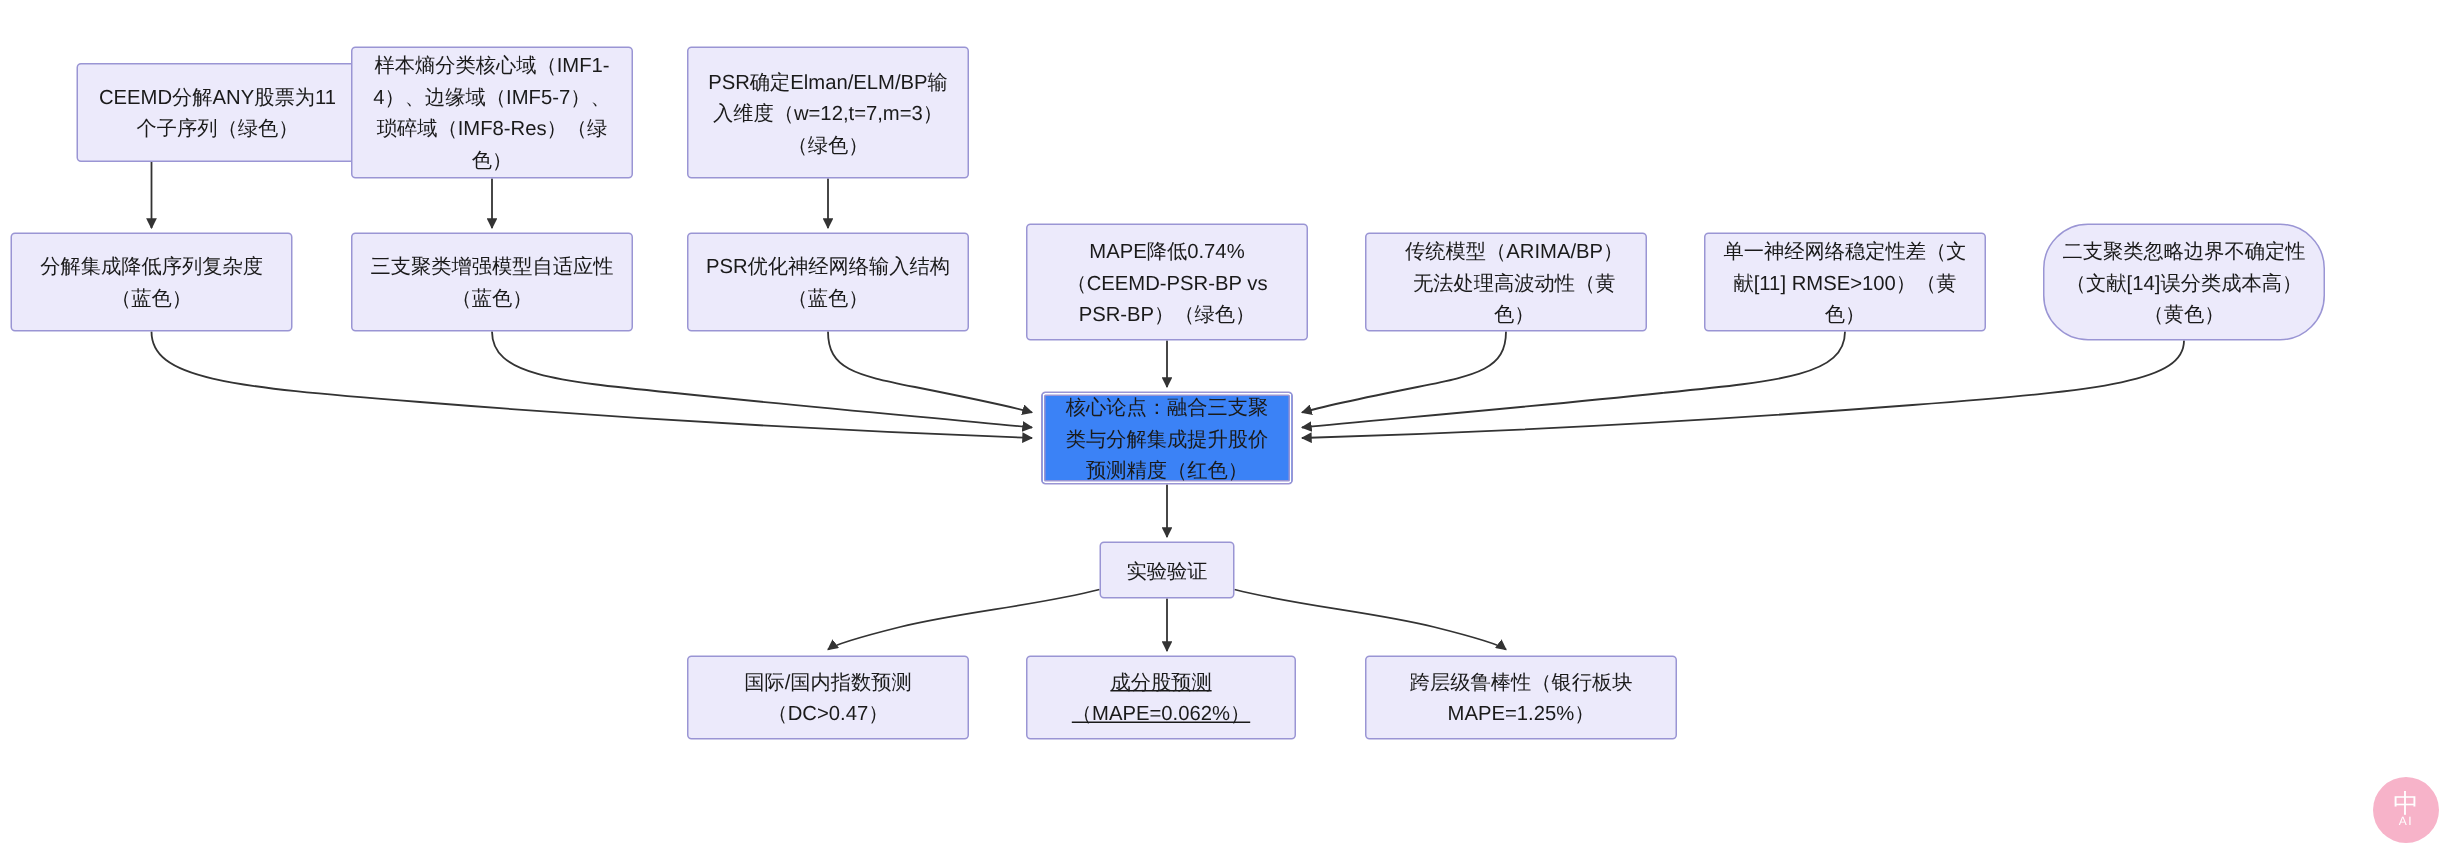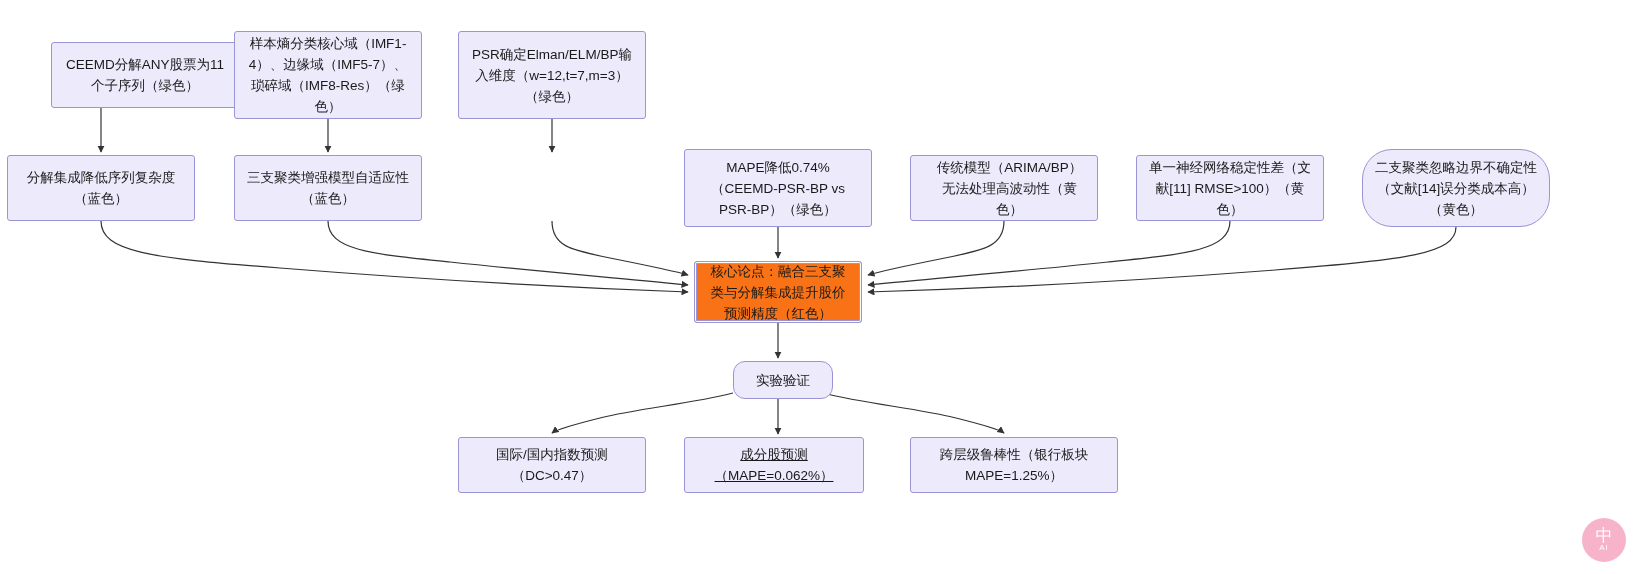--- a/index.html
+++ b/index.html
@@ -42,21 +42,21 @@
     padding: 4px 9px;
     z-index: 2;
   }
   .node span {
     display: block;
     width: 100%;
   }
   .node.core {
     border: 1px solid #9A95D4;
     box-shadow: 0 0 0 1px #ffffff inset, 0 0 0 2px #9A95D4 inset;
-    background: #f97316;
+    background: #3b82f6;
   }
   .watermark {
     position: absolute;
     width: 44px;
     height: 44px;
     border-radius: 50%;
     background: #F6A6C0;
     display: flex;
     flex-direction: column;
     align-items: center;
@@ -122,20 +122,23 @@
   </div>
 
   <div class="node" style="left:7px; top:155px; width:188px; height:66px;">
     <span>分解集成降低序列复杂度（蓝色）</span>
   </div>
 
   <div class="node" style="left:234px; top:155px; width:188px; height:66px;">
     <span>三支聚类增强模型自适应性（蓝色）</span>
   </div>
 
+  <div class="node" style="left:458px; top:155px; width:188px; height:66px;">
+    <span>PSR优化神经网络输入结构（蓝色）</span>
+  </div>
 
   <div class="node" style="left:684px; top:149px; width:188px; height:78px;">
     <span>MAPE降低0.74%（CEEMD-PSR-BP vs PSR-BP）（绿色）</span>
   </div>
 
   <div class="node" style="left:910px; top:155px; width:188px; height:66px;padding-left:20px;">
     <span>传统模型（ARIMA/BP）无法处理高波动性（黄色）</span>
   </div>
 
   <div class="node" style="left:1136px; top:155px; width:188px; height:66px;justify-content:center;">
@@ -143,21 +146,21 @@
   </div>
 
   <div class="node" style="left:1362px; top:149px; width:188px; height:78px;border-radius:30px;">
     <span>二支聚类忽略边界不确定性（文献[14]误分类成本高）（黄色）</span>
   </div>
 
   <div class="node core" style="left:694px; top:261px; width:168px; height:62px;">
     <span>核心论点：融合三支聚类与分解集成提升股价预测精度（红色）</span>
   </div>
 
-  <div class="node" style="left:733px; top:361px; width:100px; height:38px;border-radius:12px;">
+  <div class="node" style="left:733px; top:361px; width:90px; height:38px;">
     <span>实验验证</span>
   </div>
 
   <div class="node" style="left:458px; top:437px; width:188px; height:56px;">
     <span>国际/国内指数预测（DC&gt;0.47）</span>
   </div>
 
   <div class="node" style="left:684px; top:437px; width:180px; height:56px;text-decoration:underline;">
     <span>成分股预测（MAPE=0.062%）</span>
   </div>

